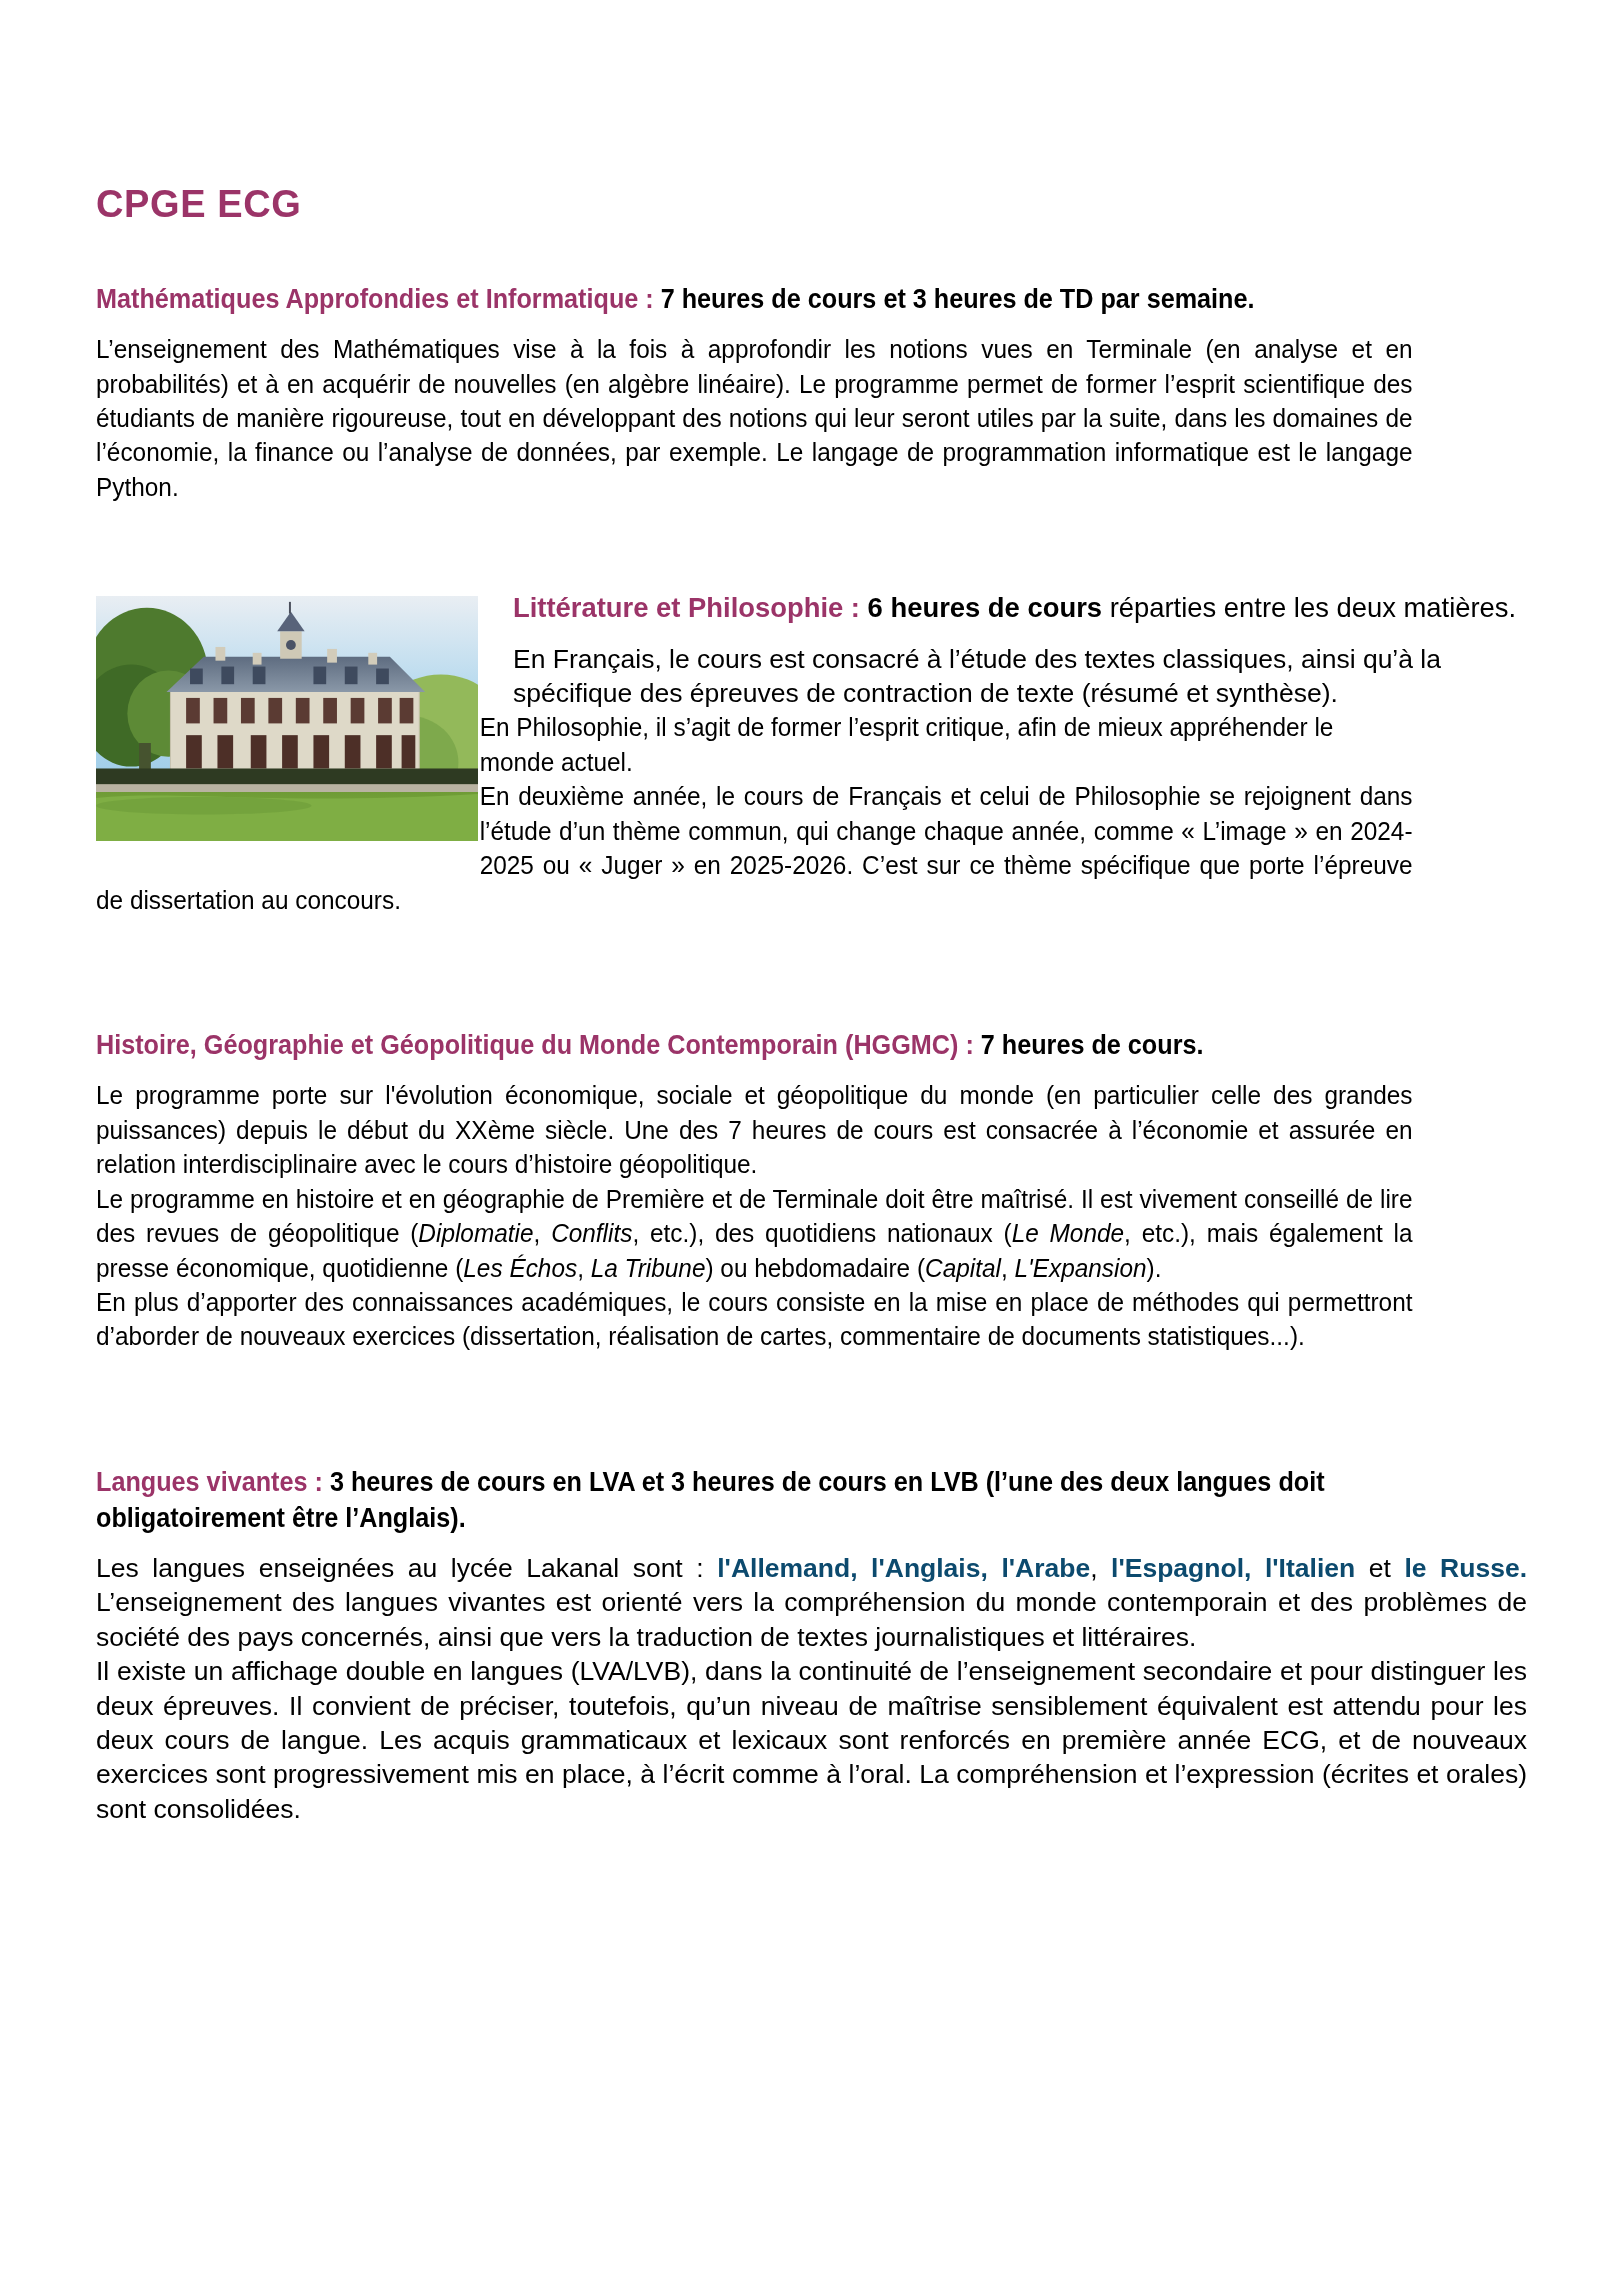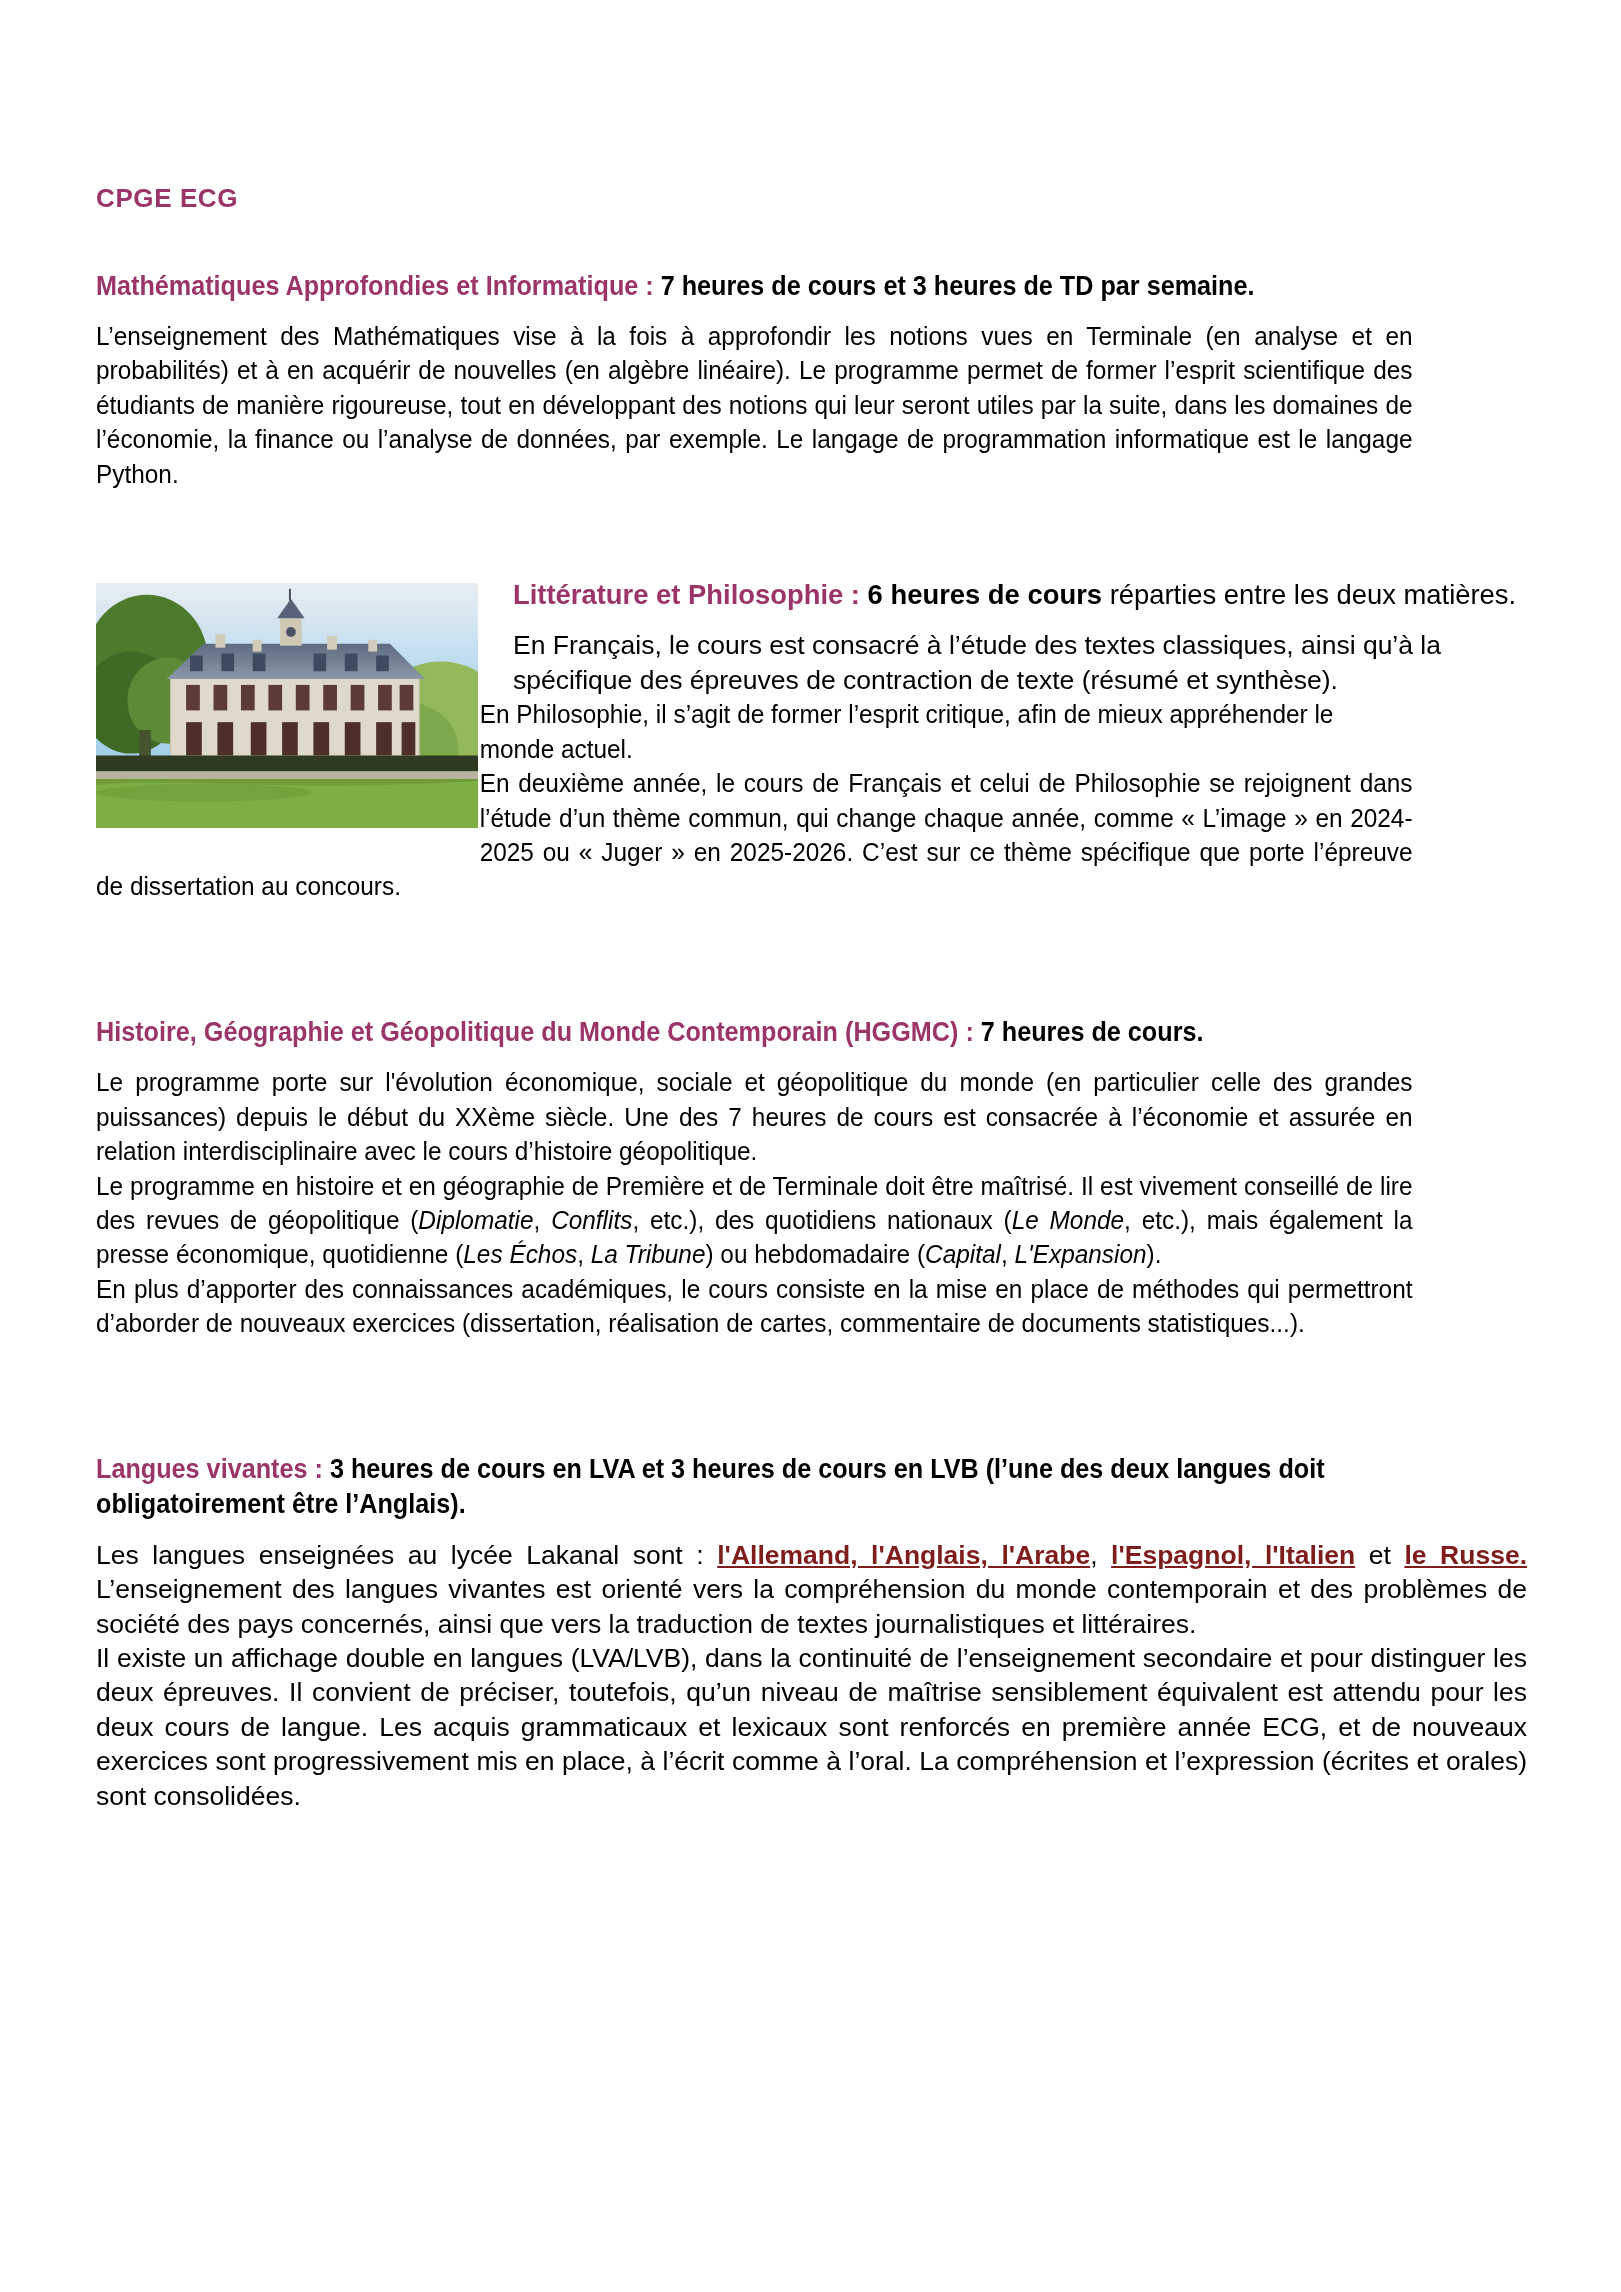--- a/index.html
+++ b/index.html
@@ -28,21 +28,21 @@
     position: absolute;
     left: 96px;
     top: 0;
     width: 1431px;
   }
 
   
   .doc-title {
     color: #9B3468;
     font-weight: bold;
-    font-size: 26px;
+    font-size: 38px;
     letter-spacing: 0.6px;
     margin: 0;
     padding-top: 184px;
     line-height: 1.1;
   }
 
   h2.section-head {
     margin: 0;
     font-size: 27.4px;
     font-weight: bold;
@@ -67,21 +67,21 @@
   }
 
   
   .cond {
     font-family: "Liberation Sans Narrow", "Liberation Sans", "DejaVu Sans Condensed", sans-serif;
     font-stretch: condensed;
     transform: scaleX(0.92);
     transform-origin: left center;
   }
 
-  .blue { color: #7f1d1d; font-weight: bold; text-decoration: underline; }
+  .blue { color: #0c4a6e; font-weight: bold; }
   .ital { font-style: italic; }
 
   
   .sp-title-to-s1 { height: 55px; }
   .sp-head-to-body { height: 15.7px; }
 
   
   .litt-wrap {
     position: relative;
     overflow: hidden;

